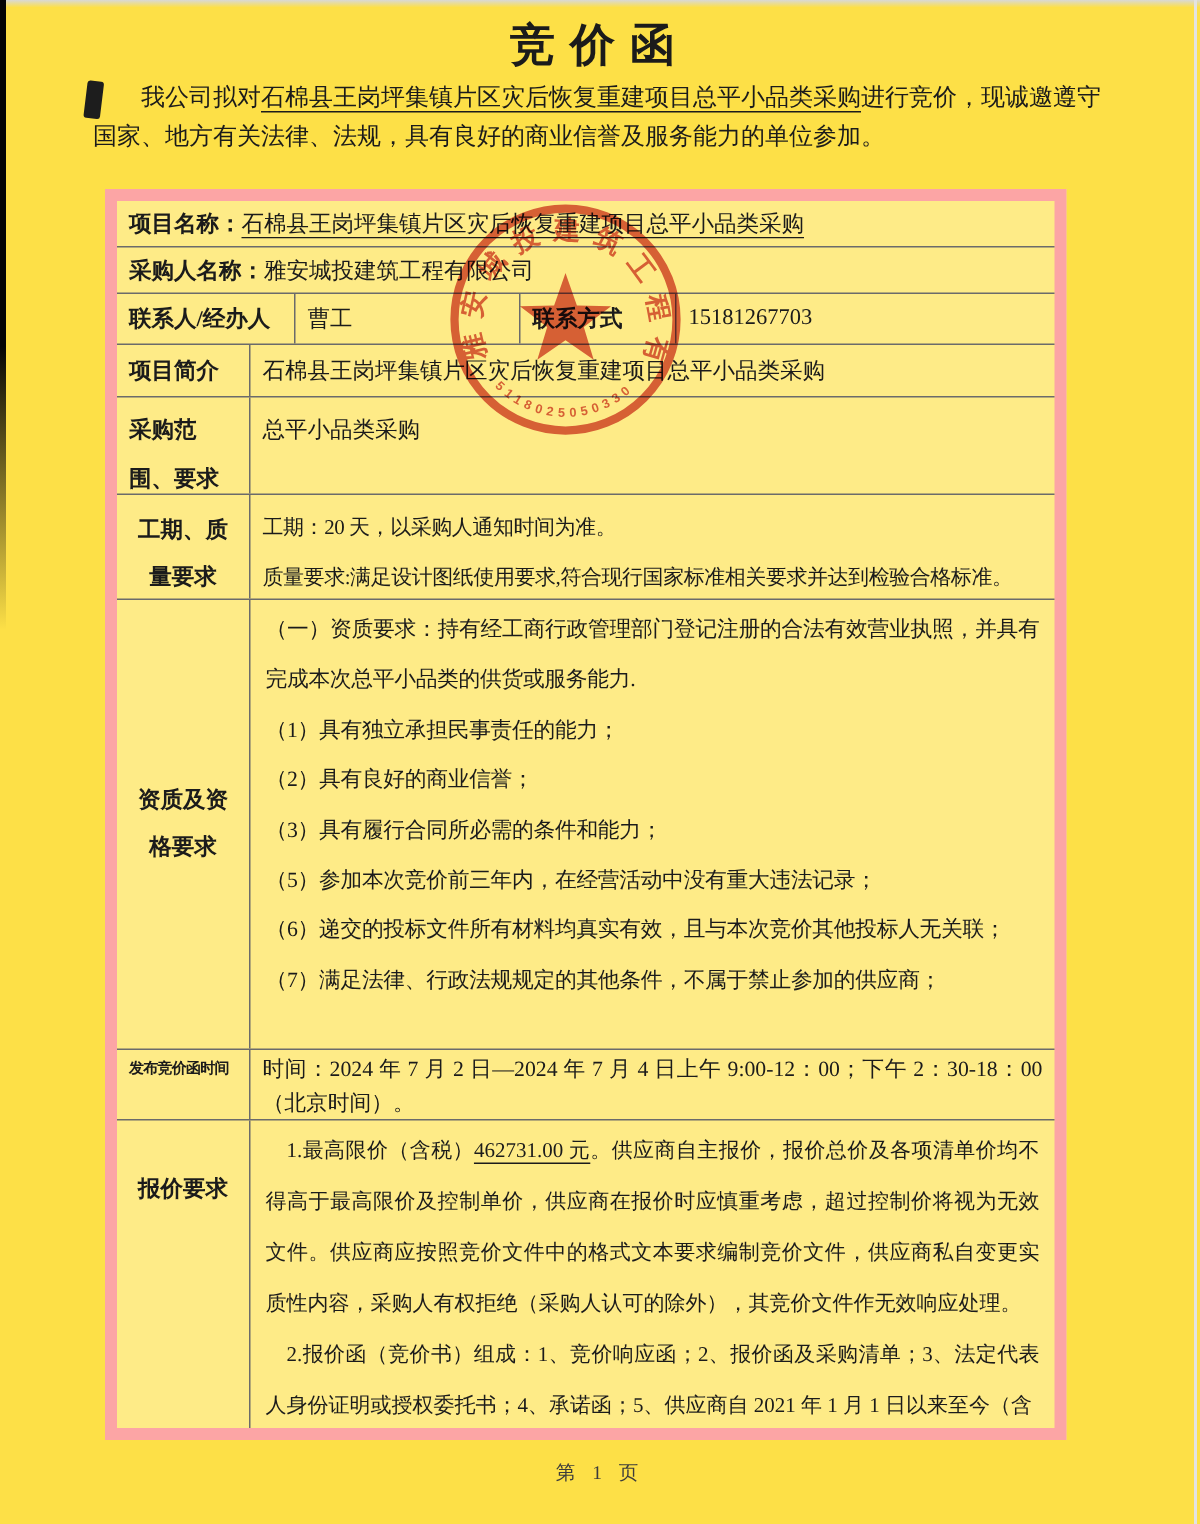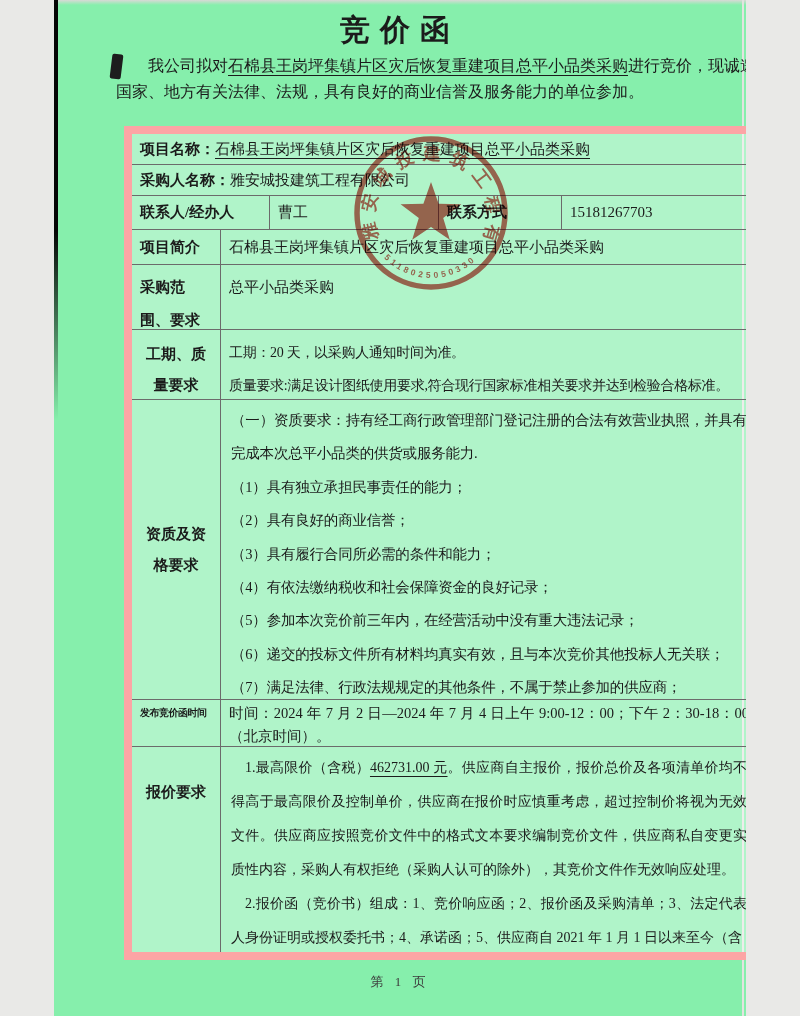--- a/index.html
+++ b/index.html
@@ -1,21 +1,21 @@
 <!DOCTYPE html>
 <html><head>
 <meta charset="utf-8">
 <style>
   html,body{margin:0;padding:0;}
   body{background:#e9e9e7;}
   .page{
     position:relative;
-    width:692px;height:1016px;
+    width:800px;height:1016px;
     margin:0 auto;
-    background:#86efac;
+    background:#fde047;
     overflow:hidden;
     font-family:"Liberation Serif","DejaVu Serif",serif;
     color:#1b1b1b;
   }
   
   .edge-top{position:absolute;left:0;top:0;width:100%;height:5px;
     background:linear-gradient(#d9d9d6,rgba(255,255,255,0));}
   .edge-left{position:absolute;left:0;top:0;width:4px;height:420px;
     background:linear-gradient(#050505 55%,rgba(5,5,5,0));}
   .edge-right{position:absolute;right:2px;top:0;width:2px;height:100%;background:#e3e3e0;}
@@ -39,21 +39,21 @@
     background:rgba(255,255,255,.35);
     font-size:15px;
   }
   .trow{display:flex;border-top:1.5px solid #6b6b6b;box-sizing:border-box;}
   .trow:first-child{border-top:none;}
   .tcell{box-sizing:border-box;border-left:1.5px solid #6b6b6b;padding:0 8px;overflow:hidden;}
   .tcell:first-child{border-left:none;}
   .lbl{font-weight:bold;}
   .r-single{height:30px;align-items:center;}
   .r2{height:31px;}
-  .r3{height:34px;gap:19px;}
+  .r3{height:34px;}
   .c-contact-label{width:118px;display:flex;align-items:center;}
   .c-contact-name{width:150px;display:flex;align-items:center;}
   .c-method-label{width:104px;display:flex;align-items:center;}
   .c-phone{flex:1;display:flex;align-items:center;}
   .c-head{width:88px;flex:0 0 88px;}
   .c-body{flex:1;}
   .r4{height:35px;}
   .r4 .c-head,.r4 .c-body{display:flex;align-items:center;}
   .r5{height:65px;}
   .r5 .c-head{padding-top:6px;line-height:33px;}
@@ -133,21 +133,20 @@
       </div>
     </div>
 
     <div class="trow r7">
       <div class="tcell c-head lbl">资质及资格要求</div>
       <div class="tcell c-body">
         <p>（一）资质要求：持有经工商行政管理部门登记注册的合法有效营业执照，并具有完成本次总平小品类的供货或服务能力.</p>
         <p>（1）具有独立承担民事责任的能力；</p>
         <p>（2）具有良好的商业信誉；</p>
         <p>（3）具有履行合同所必需的条件和能力；</p>
-        <p>（4）有依法缴纳税收和社会保障资金的良好记录；</p>
         <p>（5）参加本次竞价前三年内，在经营活动中没有重大违法记录；</p>
         <p>（6）递交的投标文件所有材料均真实有效，且与本次竞价其他投标人无关联；</p>
         <p>（7）满足法律、行政法规规定的其他条件，不属于禁止参加的供应商；</p>
       </div>
     </div>
 
     <div class="trow r8">
       <div class="tcell c-head lbl">发布竞价函时间</div>
       <div class="tcell c-body">时间：2024 年 7 月 2 日—2024 年 7 月 4 日上午 9:00-12：00；下午 2：30-18：00（北京时间）。</div>
     </div>

